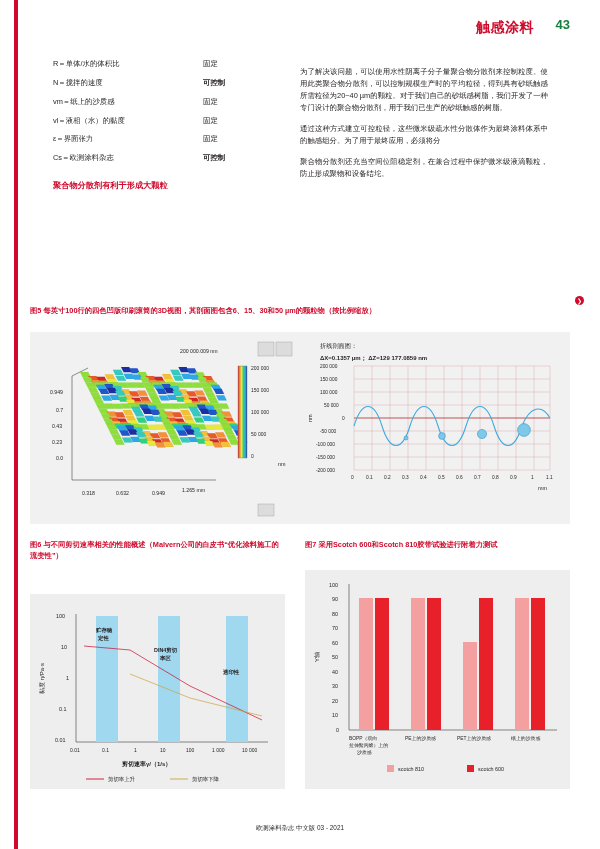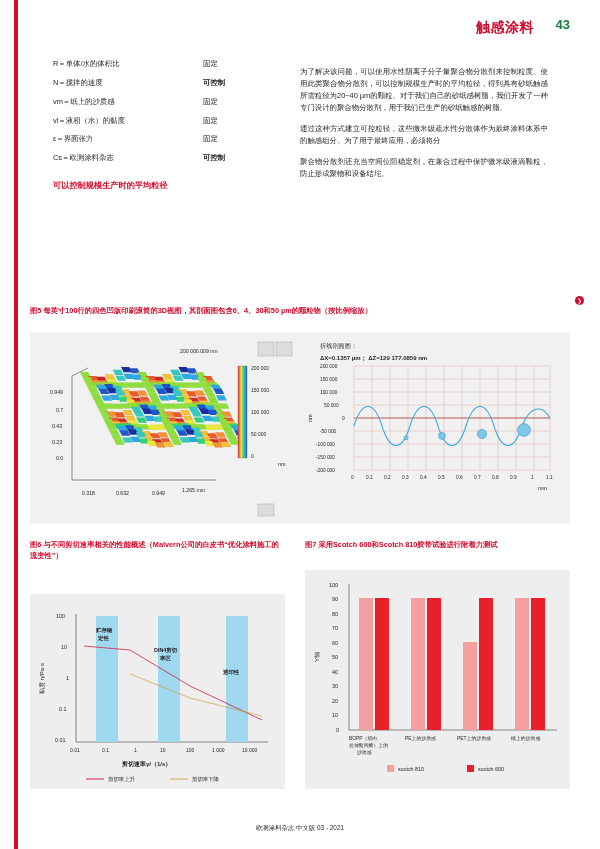--- a/index.html
+++ b/index.html
@@ -131,31 +131,31 @@
     <div class="eqrow">
       <div class="lhs">ε＝界面张力</div>
       <div class="rhs">固定</div>
     </div>
     <div class="eqrow">
       <div class="lhs">Cs＝欧测涂料杂志</div>
       <div class="rhs bold">可控制</div>
     </div>
 
 
-    <div class="redhead">可以控制规模生产时的平均粒径</div>
+    <div class="redhead">聚合物分散剂有利于形成大颗粒</div>
   </div>
 
   <div class="col-right">
     <p class="body">为了解决该问题，可以使用水性阴离子分子量聚合物分散剂来控制粒度。使用此类聚合物分散剂，可以控制规模生产时的平均粒径，得到具有砂纸触感所需粒径为20~40 µm的颗粒。对于我们自己的砂纸感树脂，我们开发了一种专门设计的聚合物分散剂，用于我们已生产的砂纸触感的树脂。</p>
     <p class="body">通过这种方式建立可控粒径，这些微米级疏水性分散体作为最终涂料体系中的触感组分。为了用于最终应用，必须将分</p>
     <p class="body">聚合物分散剂还充当空间位阻稳定剂，在兼合过程中保护微米级液滴颗粒，防止形成聚物和设备结坨。</p>
   </div>
   <div class="arrow-circ">❯</div>
 
-  <div class="fig5-cap figcap">图5 每英寸100行的四色凹版印刷滚筒的3D视图，其剖面图包含6、4、30和50 µm的颗粒物（按比例缩放）</div>
+  <div class="fig5-cap figcap">图5 每英寸100行的四色凹版印刷滚筒的3D视图，其剖面图包含6、15、30和50 µm的颗粒物（按比例缩放）</div>
 
   <div class="fig5">
     <div class="fig5-left">
       <div class="cbar-title tiny">200 000.009 nm</div>
       <svg width="272" height="192" viewBox="0 0 272 192">
 
         <defs>
           <linearGradient id="g1" x1="0" y1="0" x2="1" y2="0">
             <stop offset="0%" stop-color="#1b2fa0"></stop>
             <stop offset="18%" stop-color="#2ea8e6"></stop>

